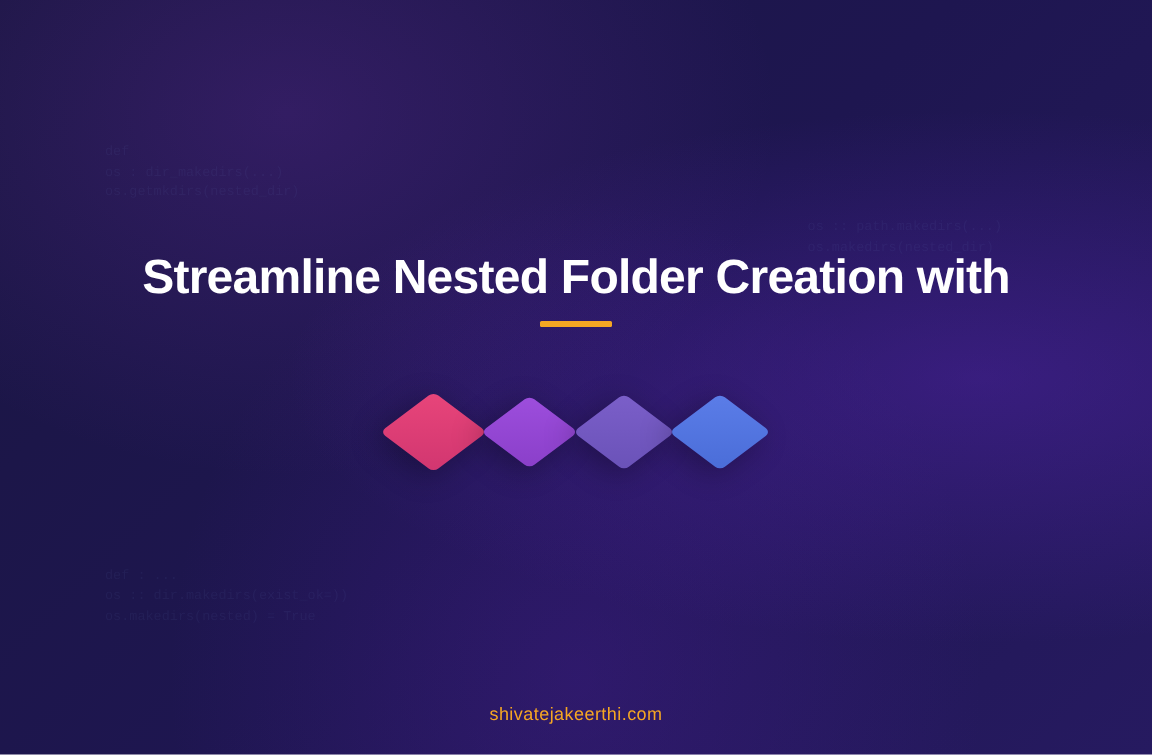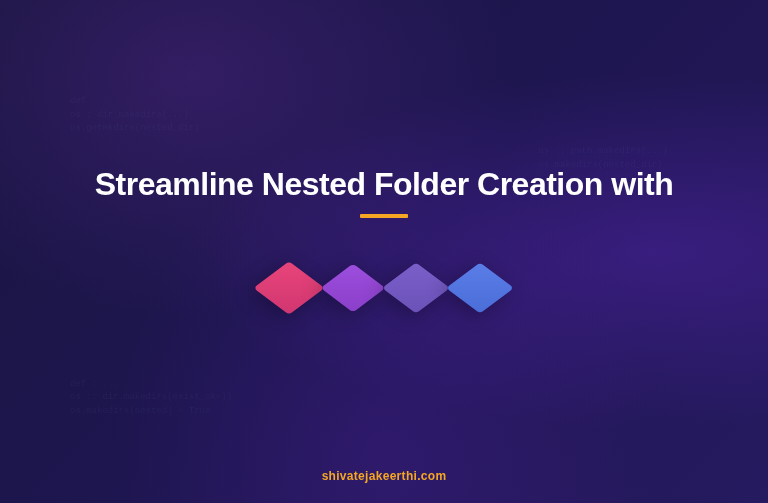--- a/index.html
+++ b/index.html
@@ -75,21 +75,21 @@
     .diamond:nth-child(4) {
       background: linear-gradient(135deg, #5b7de8 0%, #4a6dd8 100%);
       width: 42px;
       height: 42px;
     }
     .footer {
       position: absolute;
       bottom: 20px;
       color: #f5a623;
       font-size: 12px;
-      font-weight: 700;
+      font-weight: 400;
       letter-spacing: 0.3px;
     }
     .code-bg {
       position: absolute;
       color: rgba(120, 140, 200, 0.08);
       font-family: 'Courier New', monospace;
       font-size: 9px;
       line-height: 1.5;
       white-space: pre;
       pointer-events: none;

